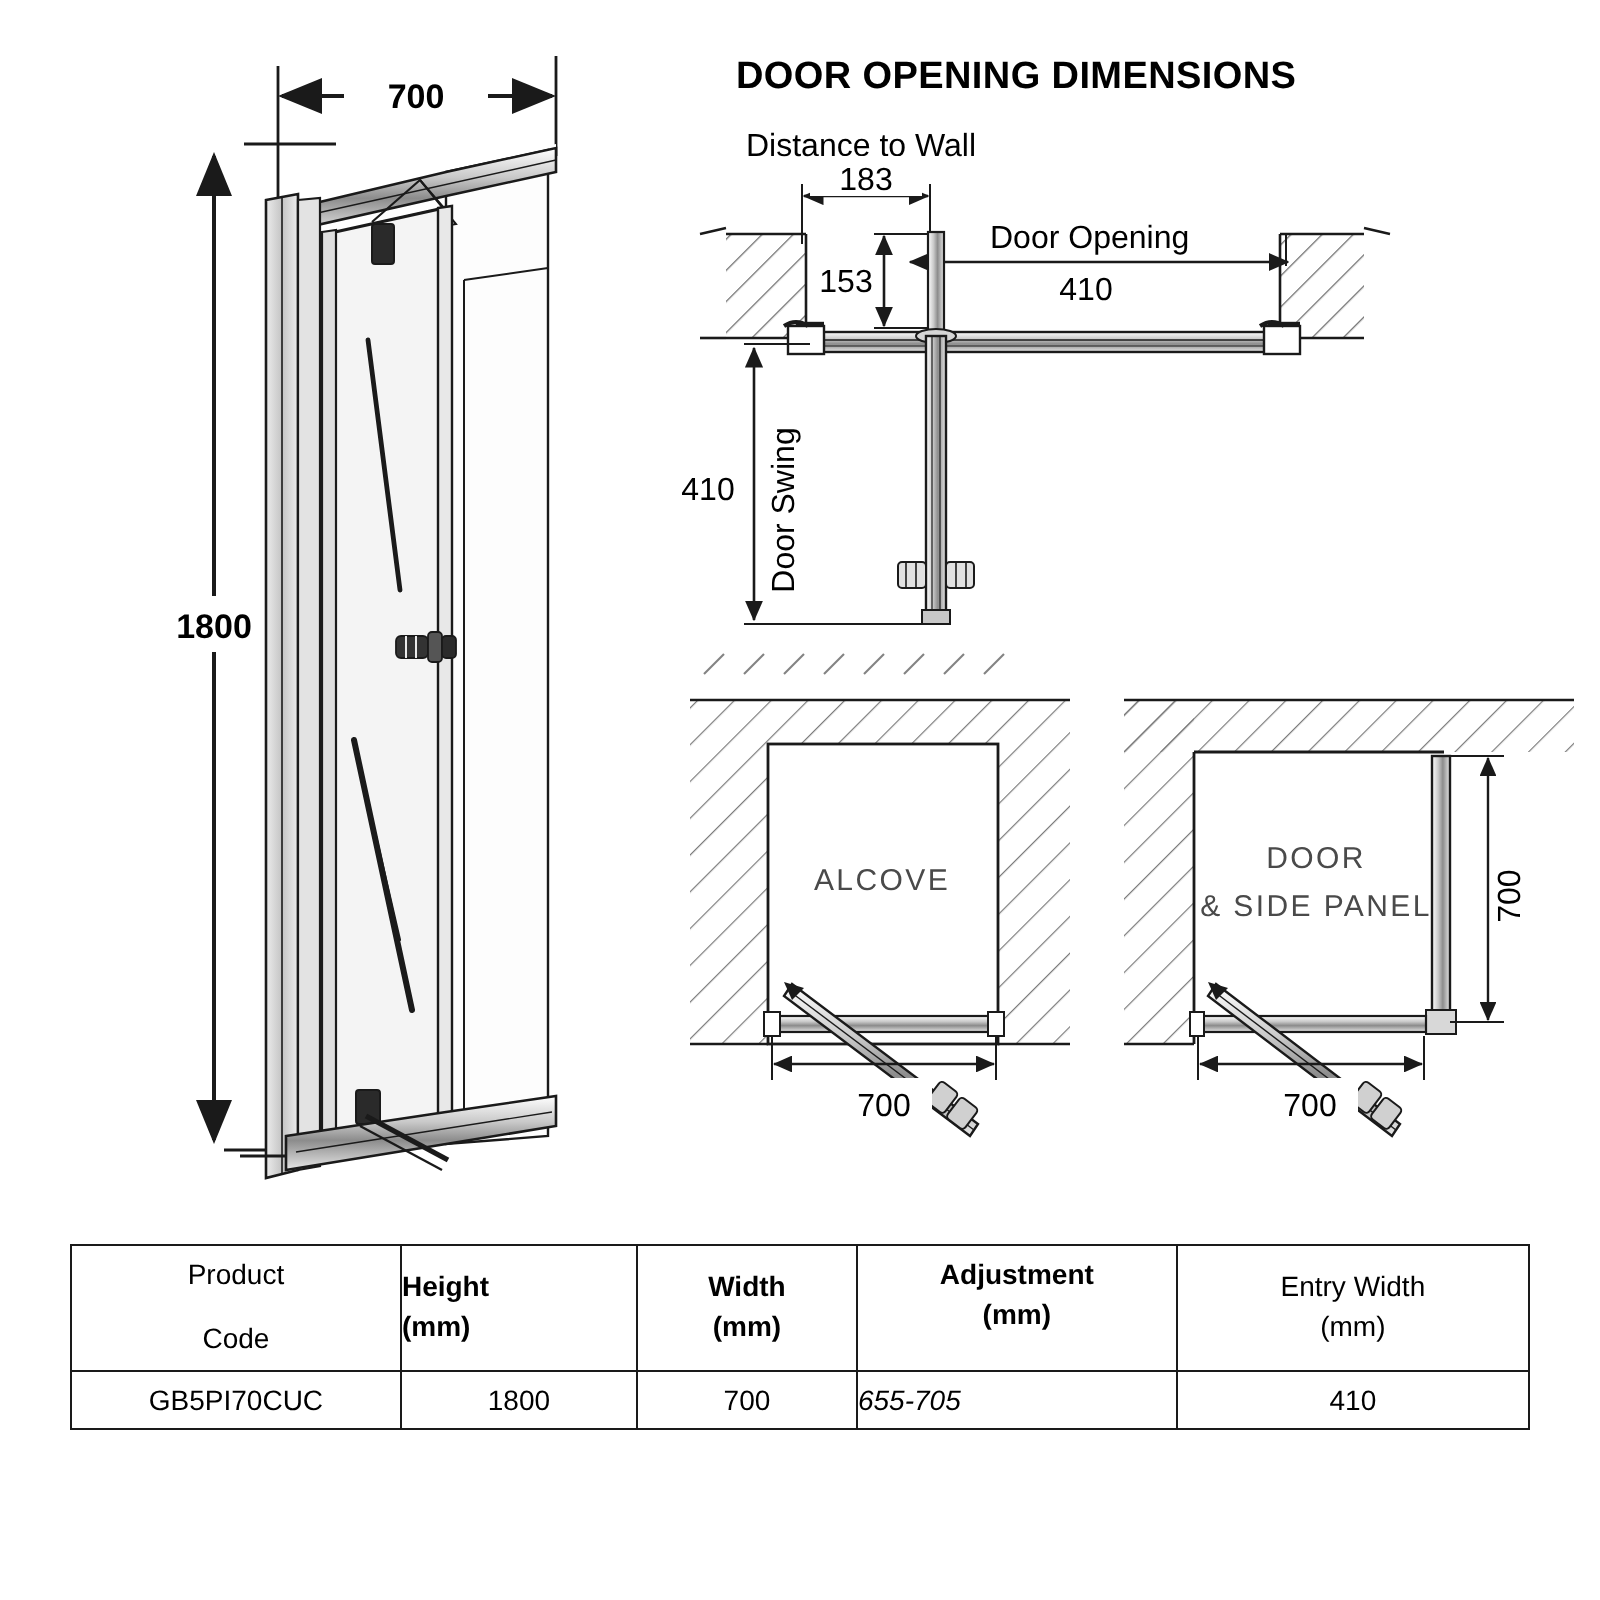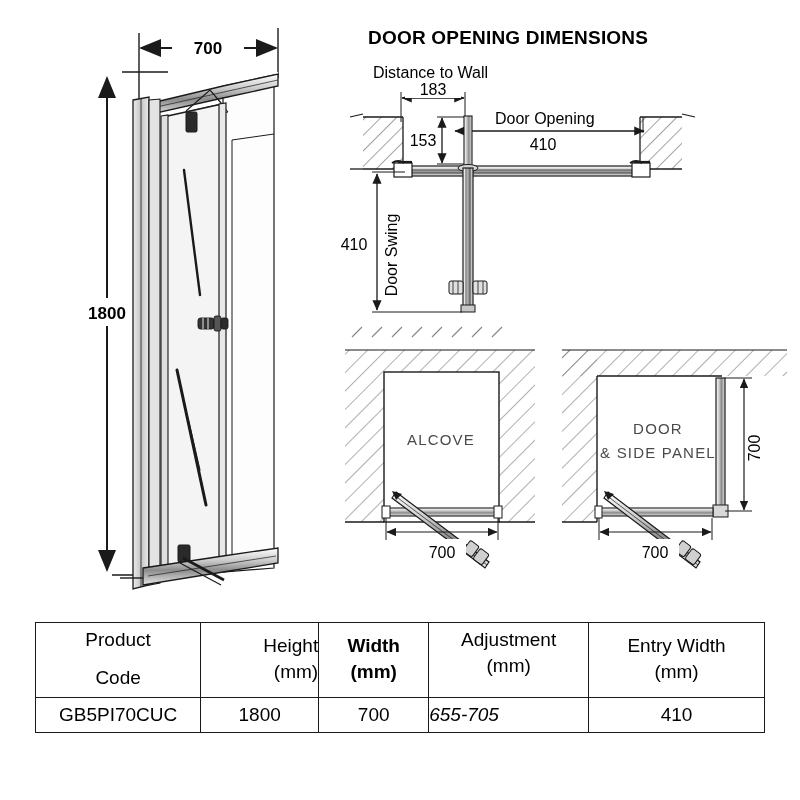--- a/index.html
+++ b/index.html
@@ -6,21 +6,21 @@
   body{width:800px;height:800px;overflow:hidden;
        font-family:"Liberation Sans","DejaVu Sans",sans-serif;color:#000;}
   #stage{position:relative;width:800px;height:800px;border-radius:17px;}
   svg{display:block;}
   .t{font-family:"Liberation Sans","DejaVu Sans",sans-serif;fill:#000;}
   .dimtxt{font-size:17px;font-weight:700;}
   .dimtxt-s{font-size:16px;}
   .hdr{font-size:19px;font-weight:700;letter-spacing:.2px;}
   .lbl{font-size:16px;}
   .plan-lbl{font-size:15px;fill:#4a4a4a;letter-spacing:1.2px;}
-  .tbl-txt{font-size:19px;}
+  .tbl-txt{font-size:14px;}
   table{border-collapse:collapse;}
 </style>
 </head>
 <body>
 
 <div id="stage">
 
   <svg width="800" height="800" viewBox="0 0 800 800">
 
     <defs>
@@ -298,29 +298,29 @@
 
   </svg>
 
   <table style="position:absolute;left:35px;top:622px;width:730px;">
     <thead>
       <tr>
         <th style="width:165px;border:1.6px solid #1a1a1a;padding:6px 0 8px;text-align:center;font-weight:400;">
           <div class="tbl-txt">Product</div>
           <div class="tbl-txt" style="margin-top:16px;">Code</div>
         </th>
-        <th style="width:118px;border:1.6px solid #1a1a1a;padding:6px 0 8px;text-align:right;font-weight:400;">
+        <th style="width:118px;border:1.6px solid #1a1a1a;padding:6px 0 8px;text-align:left;font-weight:700;">
           <div class="tbl-txt">Height</div>
           <div class="tbl-txt" style="margin-top:4px;">(mm)</div>
         </th>
         <th style="width:110px;border:1.6px solid #1a1a1a;padding:6px 0 8px;text-align:center;font-weight:700;">
           <div class="tbl-txt">Width</div>
           <div class="tbl-txt" style="margin-top:4px;">(mm)</div>
         </th>
-        <th style="width:160px;border:1.6px solid #1a1a1a;padding:6px 0 20px;text-align:center;font-weight:400;">
+        <th style="width:160px;border:1.6px solid #1a1a1a;padding:6px 0 20px;text-align:center;font-weight:700;">
           <div class="tbl-txt">Adjustment</div>
           <div class="tbl-txt" style="margin-top:4px;">(mm)</div>
         </th>
         <th style="width:177px;border:1.6px solid #1a1a1a;padding:6px 0 8px;text-align:center;font-weight:400;">
           <div class="tbl-txt">Entry Width</div>
           <div class="tbl-txt" style="margin-top:4px;">(mm)</div>
         </th>
       </tr>
     </thead>
     <tbody>

